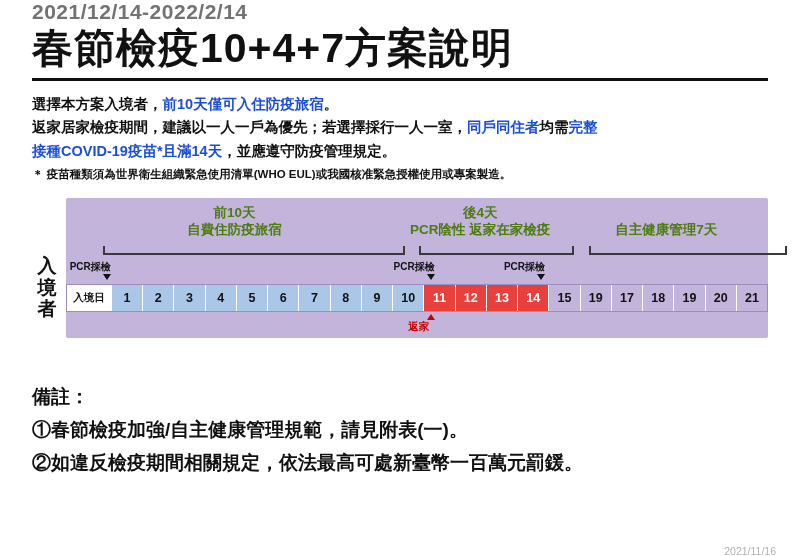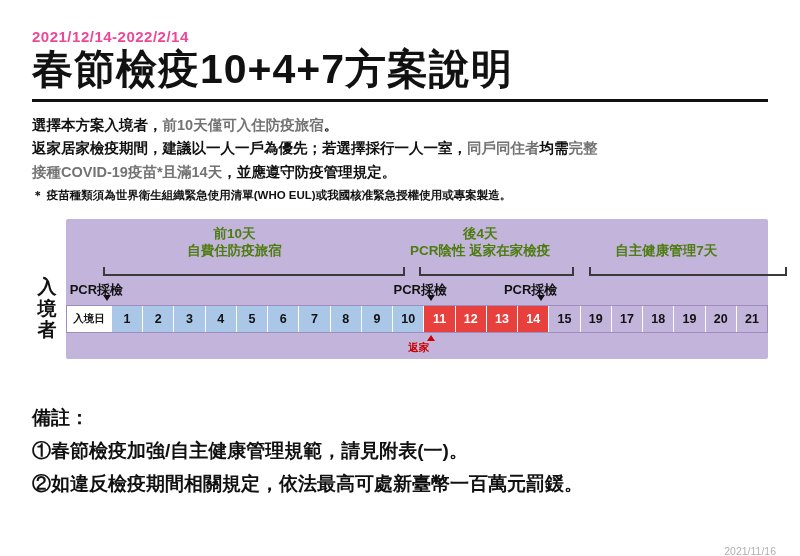--- a/index.html
+++ b/index.html
@@ -17,26 +17,26 @@
   }
   .page {
     position: relative;
     width: 800px;
     height: 556px;
     box-sizing: border-box;
     padding: 0 24px;
   }
   
   .date-range {
-    font-size: 15px;
+    font-size: 21px;
     font-weight: bold;
     letter-spacing: 0.5px;
-    padding-top: 28px;
+    padding-top: 0;
     padding-left: 8px;
-    color: #ec4899;
+    color: #737373;
   }
   .main-title {
     font-size: 41px;
     font-weight: bold;
     letter-spacing: 1px;
     padding-left: 8px;
     margin-top: 2px;
     line-height: 1.12;
     color: #111;
   }
@@ -46,21 +46,21 @@
     margin: 6px 8px 0 8px;
   }
   
   .notice {
     margin: 12px 8px 0 8px;
     font-size: 14.5px;
     line-height: 1.62;
     font-weight: bold;
     color: #111;
   }
-  .notice .red { color: #737373; text-align: right; }
+  .notice .red { color: #1d4ed8; text-align: right; }
   .notice-foot {
     font-size: 11.5px;
     font-weight: bold;
     line-height: 1.5;
     margin-top: 3px;
     color: #111;
   }
   
   .timeline-wrap {
     position: relative;
@@ -109,21 +109,21 @@
   .bracket {
     position: absolute;
     height: 9px;
     border-left: 2px solid #3a3a3a;
     border-right: 2px solid #3a3a3a;
     border-bottom: 2px solid #3a3a3a;
     box-sizing: border-box;
   }
   .pcr-tag {
     position: absolute;
-    font-size: 13px;
+    font-size: 10px;
     font-weight: bold;
     color: #111;
     white-space: nowrap;
   }
   .pcr-arrow {
     position: absolute;
     width: 0;
     height: 0;
     border-left: 4px solid transparent;
     border-right: 4px solid transparent;

